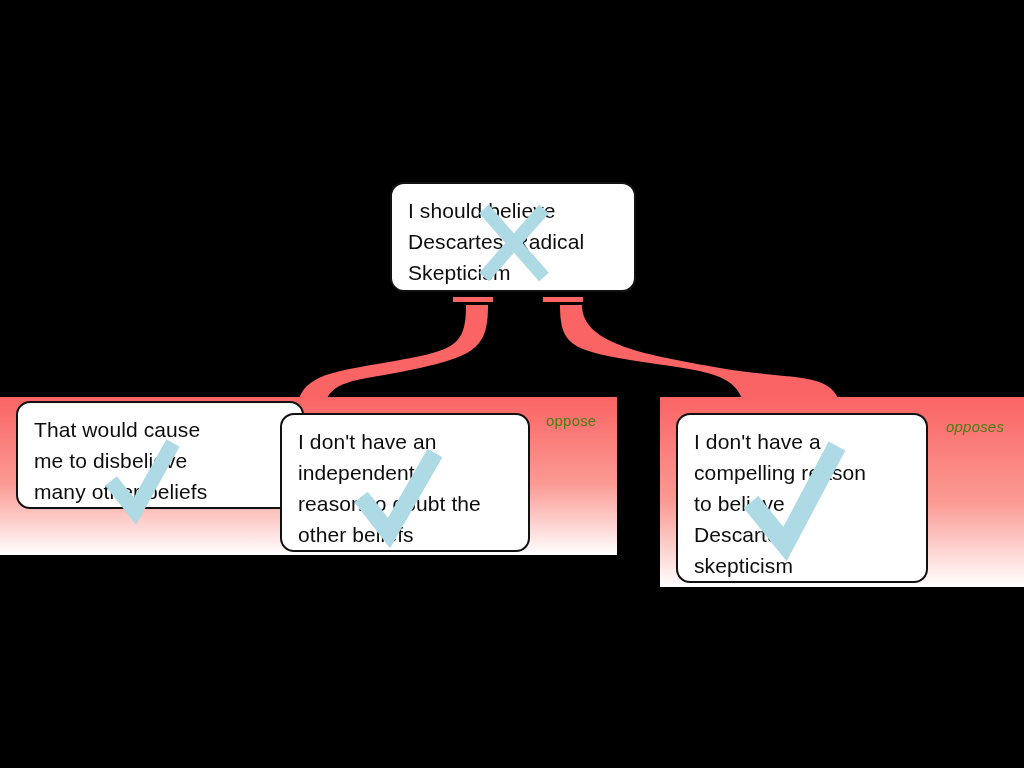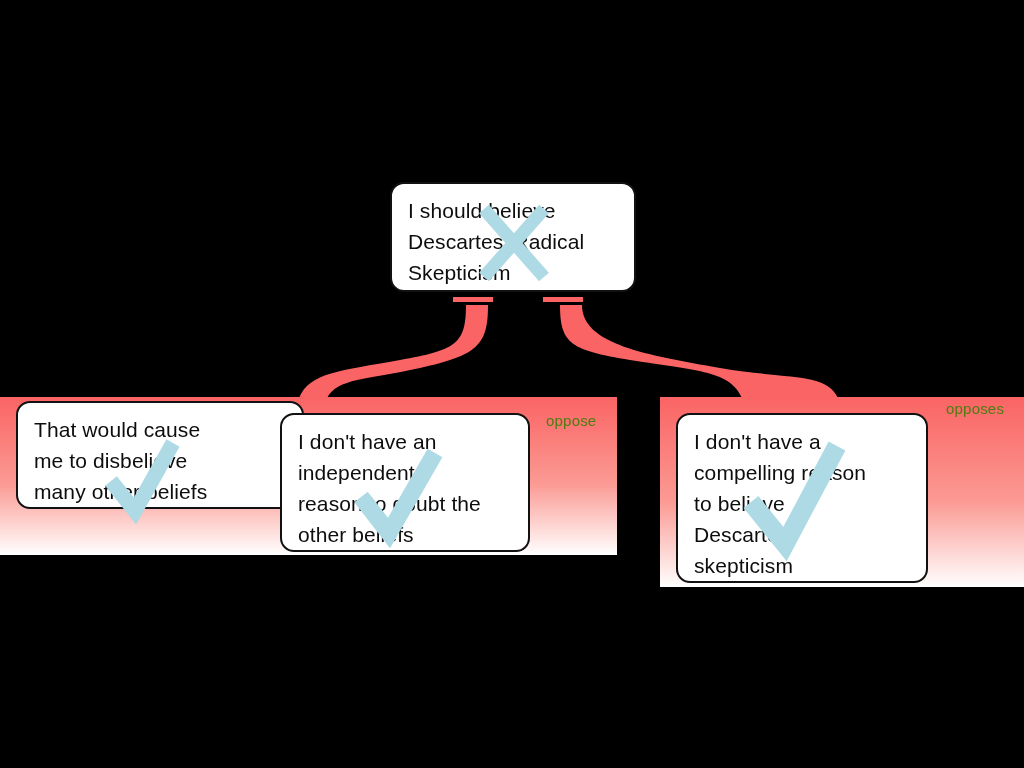--- a/index.html
+++ b/index.html
@@ -67,21 +67,21 @@
 
   
   .relation-label {
     position: absolute;
     font-size: 15px;
     color: #4d7c0f;
     letter-spacing: 0.2px;
     white-space: nowrap;
   }
   #relation-label-left  { left: 546px; top: 412px; }
-  #relation-label-right { left: 946px; top: 400px; }
+  #relation-label-right { left: 946px; top: 418px; font-style: italic; }
 </style>
 </head>
 <body>
 
 <div id="canvas">
 
   <svg id="connector-layer" viewBox="0 0 1024 768" preserveAspectRatio="none">
     <defs>
       <linearGradient id="panelFade" x1="0" y1="0" x2="0" y2="1">
         <stop offset="0%" stop-color="#fa6464" stop-opacity="1"></stop>

